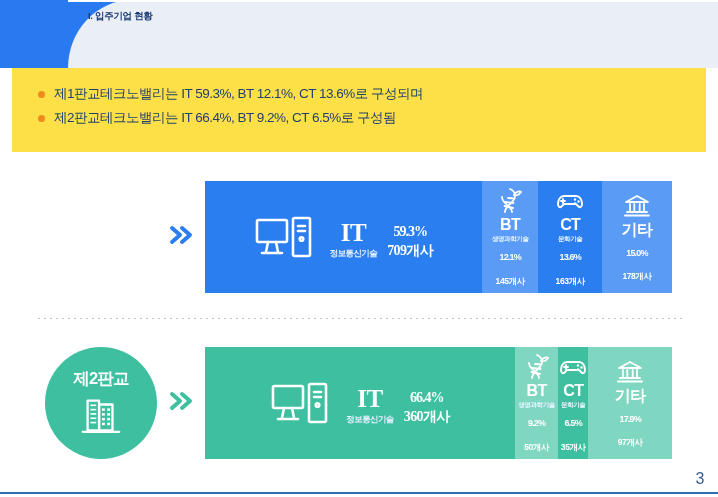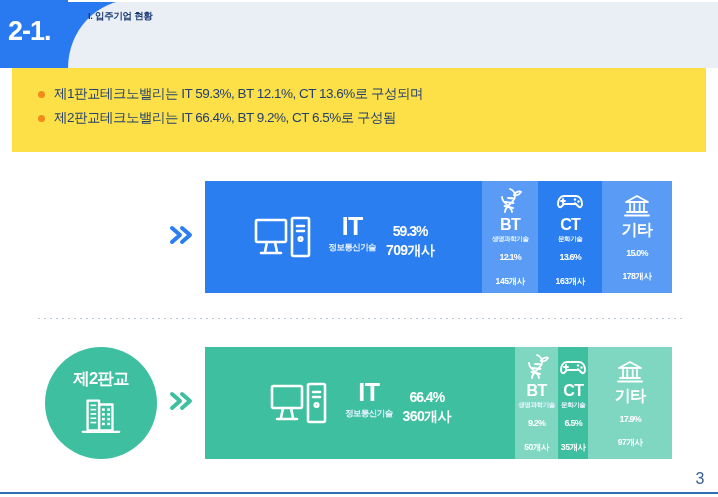--- a/index.html
+++ b/index.html
@@ -89,21 +89,21 @@
 
   .seg {
     position:relative; height:112px;
     display:flex; flex-direction:column;
     align-items:center; justify-content:center;
   }
   .seg-it { flex-direction:row; }
 
   
   .it-icon { width:60px; height:48px; margin-right:16px; }
-  .it-text { display:flex; align-items:flex-start; }
+  .it-text { display:flex; align-items:flex-end;font-family:Liberation Serif, serif; }
   .it-labelbox { text-align:center; margin-right:10px; }
   .it-label {
     color:#ffffff; font-size:25px; font-weight:bold; line-height:1;
     letter-spacing:-0.5px;
   }
   .it-sub {
     color:#e3f0ff; font-size:8.5px; font-weight:bold;
     letter-spacing:-0.6px; margin-top:3px;
   }
   .it-valbox { text-align:center; }
@@ -153,21 +153,20 @@
     position:absolute; right:14px; top:470px;
     font-size:16px; color:#3a5f92; letter-spacing:-0.5px;
   }
 </style>
 </head>
 <body>
 
 <div class="header">
   <div class="hdr-blue"></div>
   <div class="hdr-grey"></div>
-  <div class="badge-num">2-1.</div>
   <div class="hdr-sub">I. 입주기업 현황</div>
 </div>
 
 <div class="bullets">
   <div class="bullet-row r1">
     <span class="bullet-dot"></span>
     <span class="bullet-text">제1판교테크노밸리는 IT 59.3%, BT 12.1%, CT 13.6%로 구성되며</span>
   </div>
   <div class="bullet-row r2">
     <span class="bullet-dot"></span>

